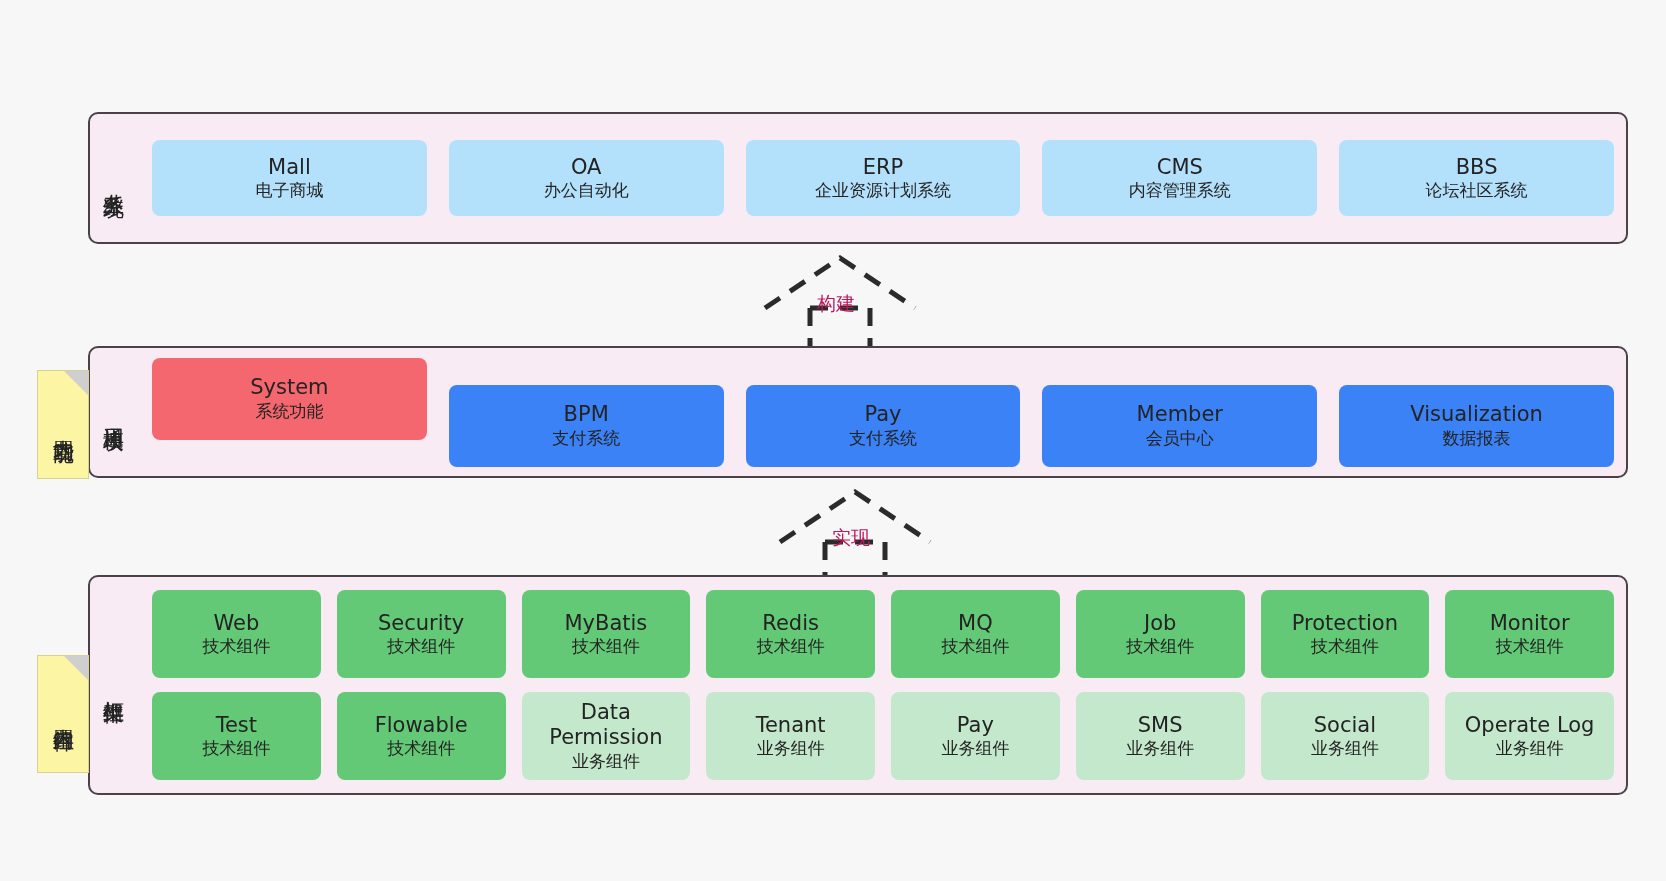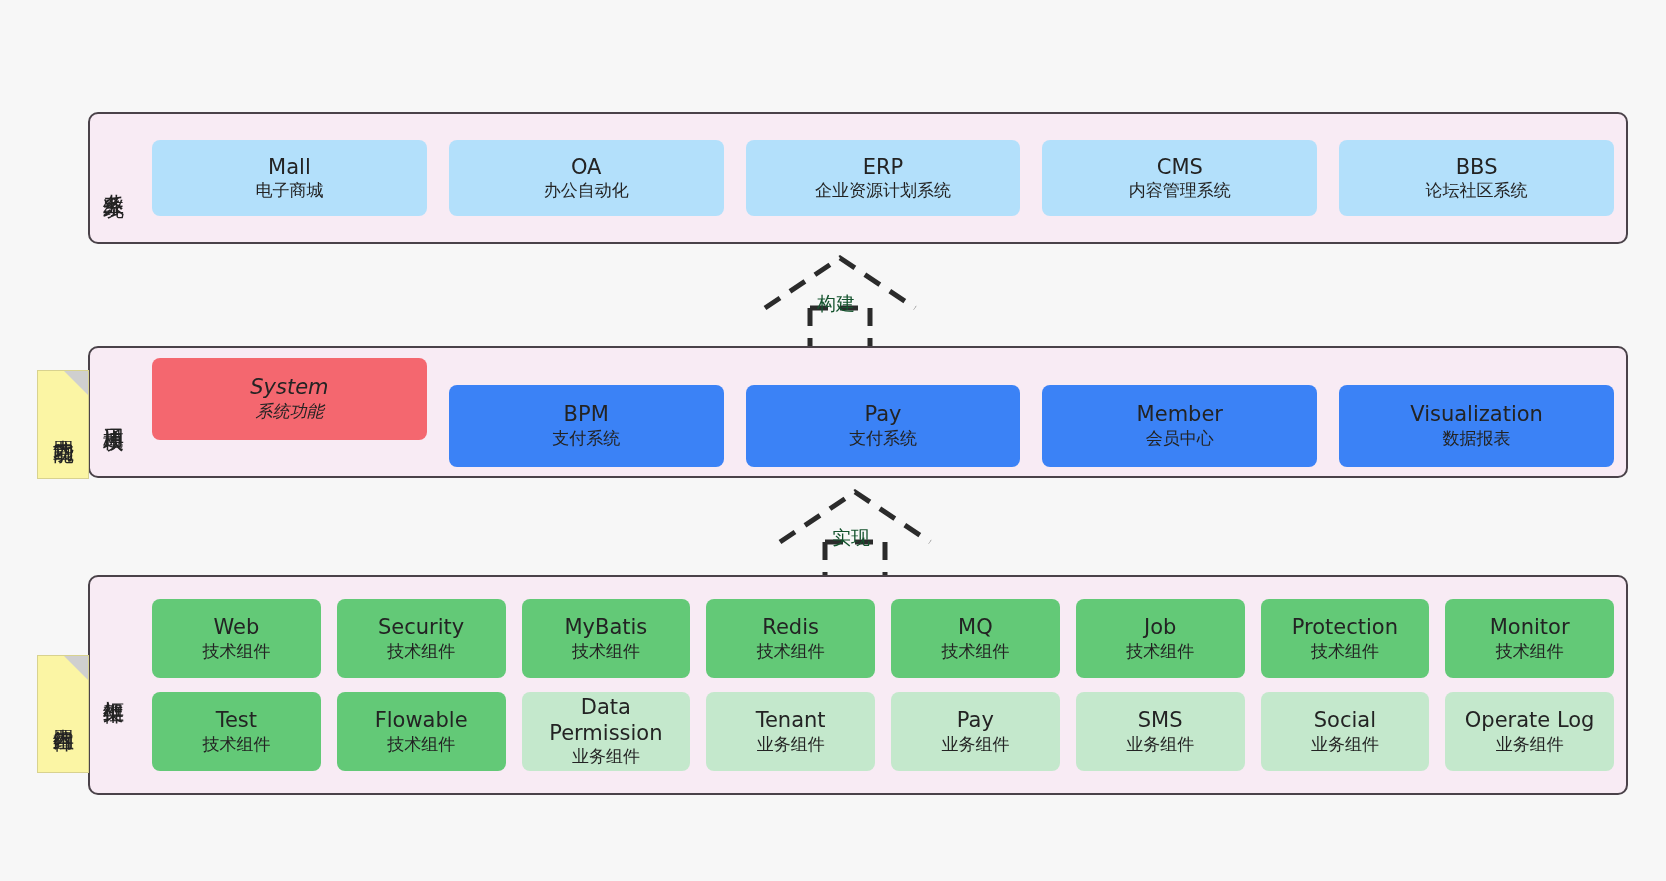--- a/index.html
+++ b/index.html
@@ -89,27 +89,27 @@
   #layer-business .cell { height: 76px; }
 
   #layer-modules {
     left: 88px; top: 346px; width: 1540px; height: 132px;
   }
   #layer-modules .cell { height: 82px; }
 
   #layer-framework {
     left: 88px; top: 575px; width: 1540px; height: 220px;
   }
-  #layer-framework .cell { height: 79px; }
+  #layer-framework .cell { height: 88px; }
   #layer-framework .layer-body { gap: 14px; padding: 0 12px 0 4px; }
   #layer-framework .row { gap: 16px; }
 
   
   .c-blue       { background: #b3e0fb; }
-  .c-red        { background: #f4676f; font-style: italic; }
+  .c-red        { background: #f4676f; }
   .c-pink       { background: #3b82f6; margin-top: 27px; }
   .c-green      { background: #63c977; }
   .c-lightgreen { background: #c4e8cc; }
 
   
   .note {
     position: absolute;
     background: #fbf5a4;
     border: 1px solid #d8d28f;
     box-sizing: border-box;
@@ -137,21 +137,21 @@
   
   .arrow {
     position: absolute;
     width: 170px;
     height: 100px;
   }
   .arrow svg { display: block; overflow: visible; }
   .arrow-label {
     position: absolute;
     font-size: 19px;
-    color: #14532d;
+    color: #be185d;
     background: transparent;
     white-space: nowrap;
   }
   #arrow-build { left: 755px; top: 253px; }
   #arrow-build .arrow-label { left: 62px; top: 38px; }
   #arrow-impl { left: 770px; top: 487px; }
   #arrow-impl .arrow-label { left: 62px; top: 38px; }
 </style>
 </head>
 <body>

